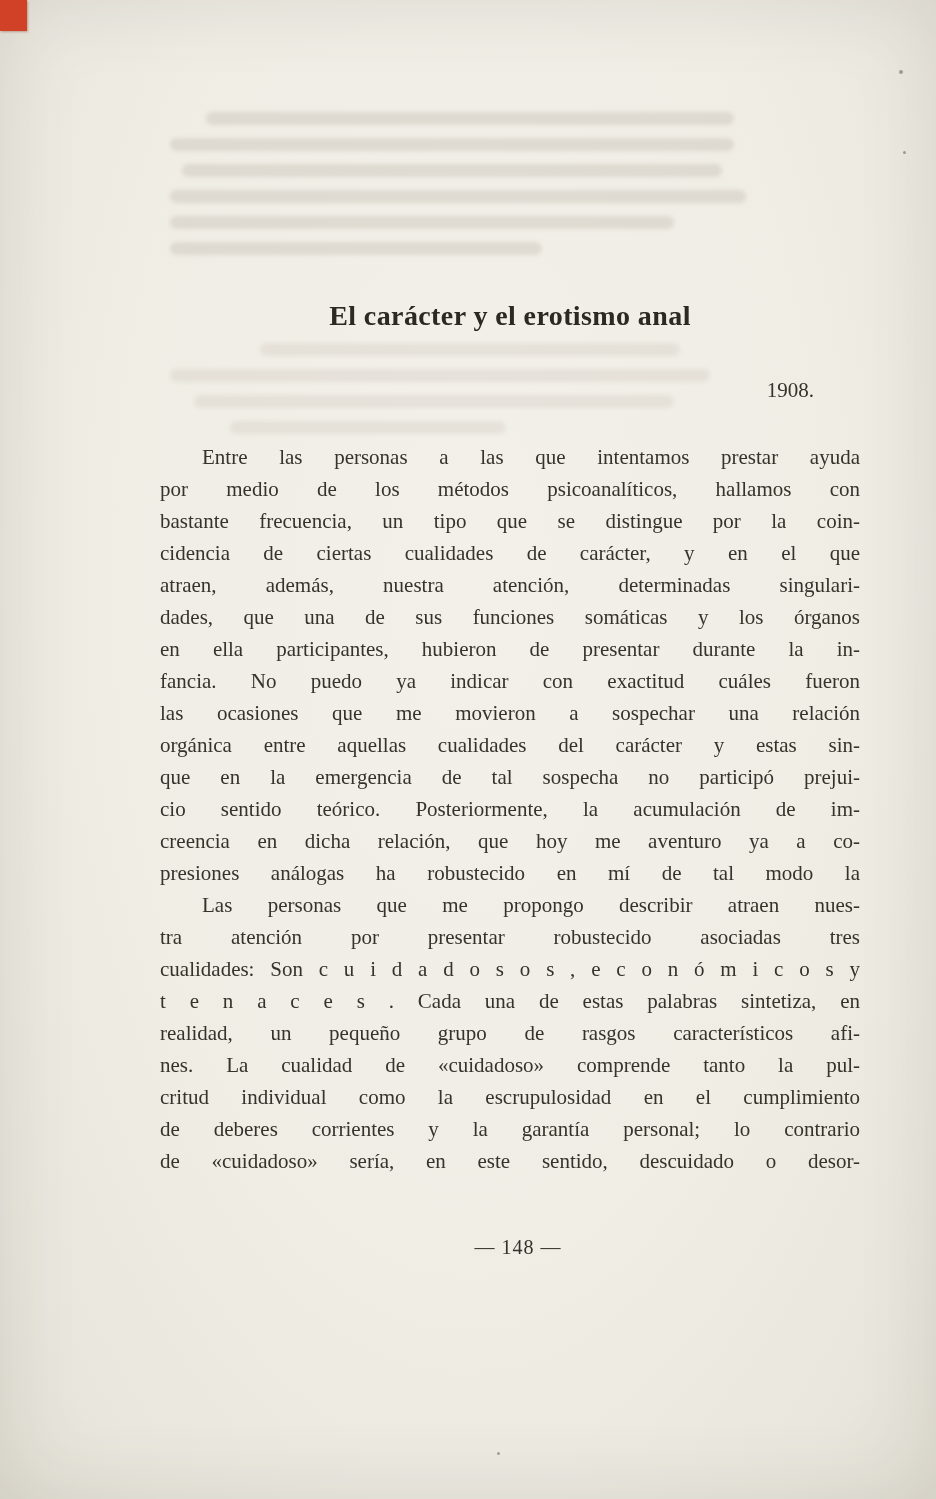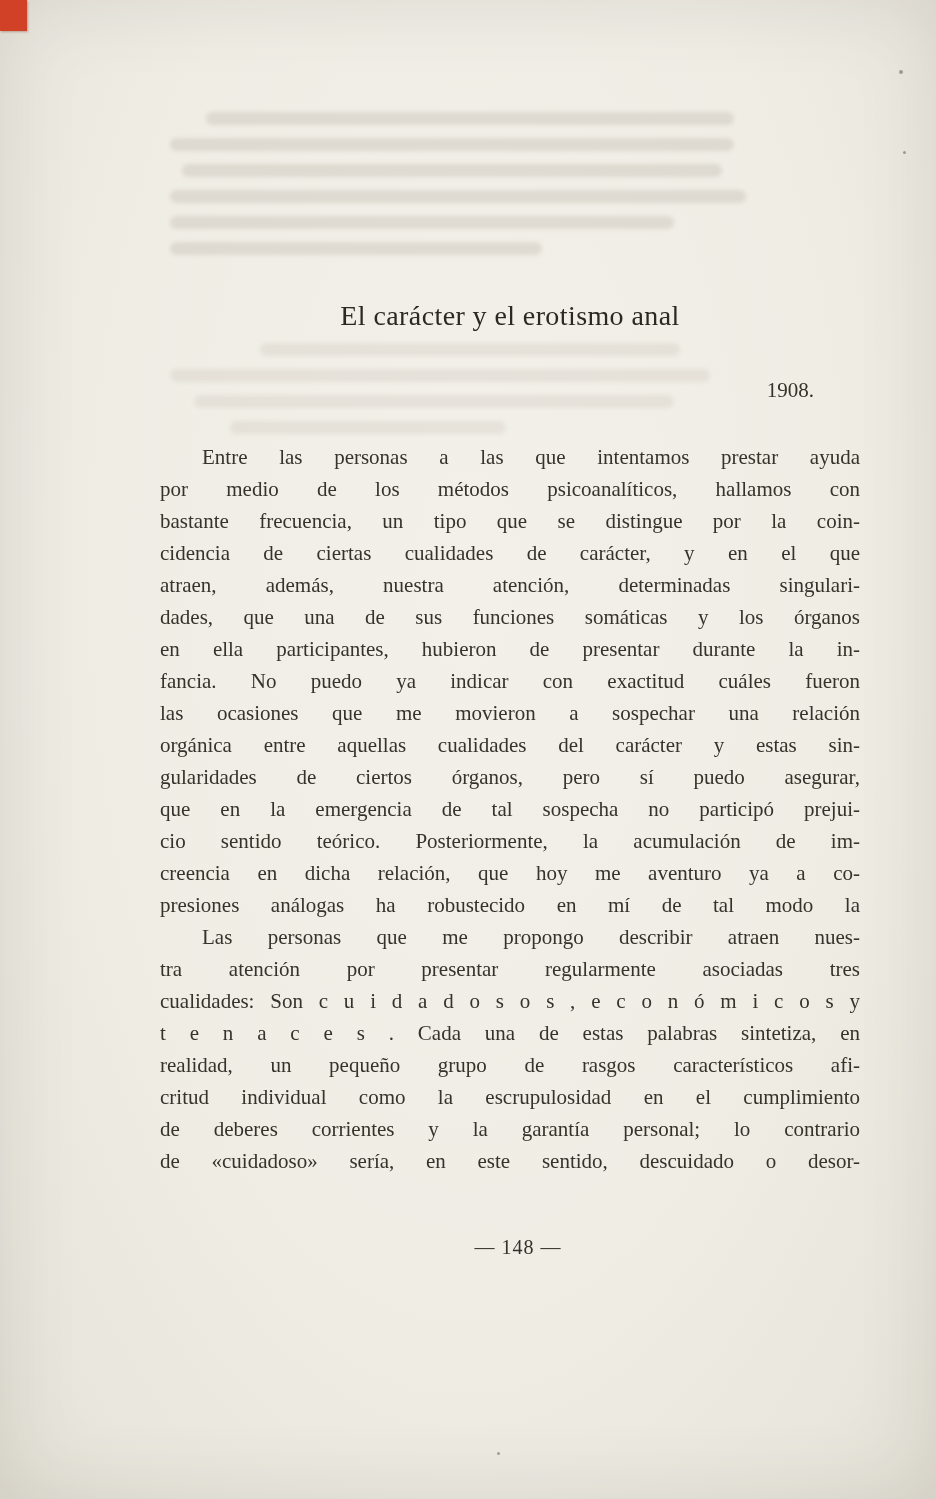--- a/index.html
+++ b/index.html
@@ -68,21 +68,21 @@
   .speck.s3 { top: 1452px; left: 497px; width: 3px; height: 3px; }
 
   .title {
     position: absolute;
     top: 300px;
     left: 158px;
     width: 704px;
     margin: 0;
     text-align: center;
     font-size: 28px;
-    font-weight: normal;
+    font-weight: bold;
     letter-spacing: 0.4px;
     color: #2c2922;
   }
 
   .date {
     position: absolute;
     top: 378px;
     left: 158px;
     width: 656px;
     text-align: right;
@@ -155,30 +155,30 @@
       <div class="text-line indent">Entre las personas a las que intentamos prestar ayuda</div>
       <div class="text-line">por medio de los métodos psicoanalíticos, hallamos con</div>
       <div class="text-line">bastante frecuencia, un tipo que se distingue por la coin-</div>
       <div class="text-line">cidencia de ciertas cualidades de carácter, y en el que</div>
       <div class="text-line">atraen, además, nuestra atención, determinadas singulari-</div>
       <div class="text-line">dades, que una de sus funciones somáticas y los órganos</div>
       <div class="text-line">en ella participantes, hubieron de presentar durante la in-</div>
       <div class="text-line">fancia. No puedo ya indicar con exactitud cuáles fueron</div>
       <div class="text-line">las ocasiones que me movieron a sospechar una relación</div>
       <div class="text-line">orgánica entre aquellas cualidades del carácter y estas sin-</div>
-      <div class="text-line">gularidades de ciertos órganos, pero sí puedo asegurar,</div>
       <div class="text-line">que en la emergencia de tal sospecha no participó prejui-</div>
       <div class="text-line">cio sentido teórico. Posteriormente, la acumulación de im-</div>
       <div class="text-line">creencia en dicha relación, que hoy me aventuro ya a co-</div>
       <div class="text-line">presiones análogas ha robustecido en mí de tal modo la</div>
       <div class="text-line indent">Las personas que me propongo describir atraen nues-</div>
-      <div class="text-line">tra atención por presentar regularmente asociadas tres</div>
+      <div class="text-line">tra atención por presentar robustecido asociadas tres</div>
       <div class="text-line">cualidades: Son c u i d a d o s o s ,  e c o n ó m i c o s  y</div>
       <div class="text-line">t e n a c e s .  Cada una de estas palabras sintetiza, en</div>
       <div class="text-line">realidad, un pequeño grupo de rasgos característicos afi-</div>
+      <div class="text-line">nes. La cualidad de «cuidadoso» comprende tanto la pul-</div>
       <div class="text-line">critud individual como la escrupulosidad en el cumplimiento</div>
       <div class="text-line">de deberes corrientes y la garantía personal; lo contrario</div>
       <div class="text-line">de «cuidadoso» sería, en este sentido, descuidado o desor-</div>
     </div>
 
   <div class="page-number">— 148 —</div>
 
 </div>
 
 </body></html>

